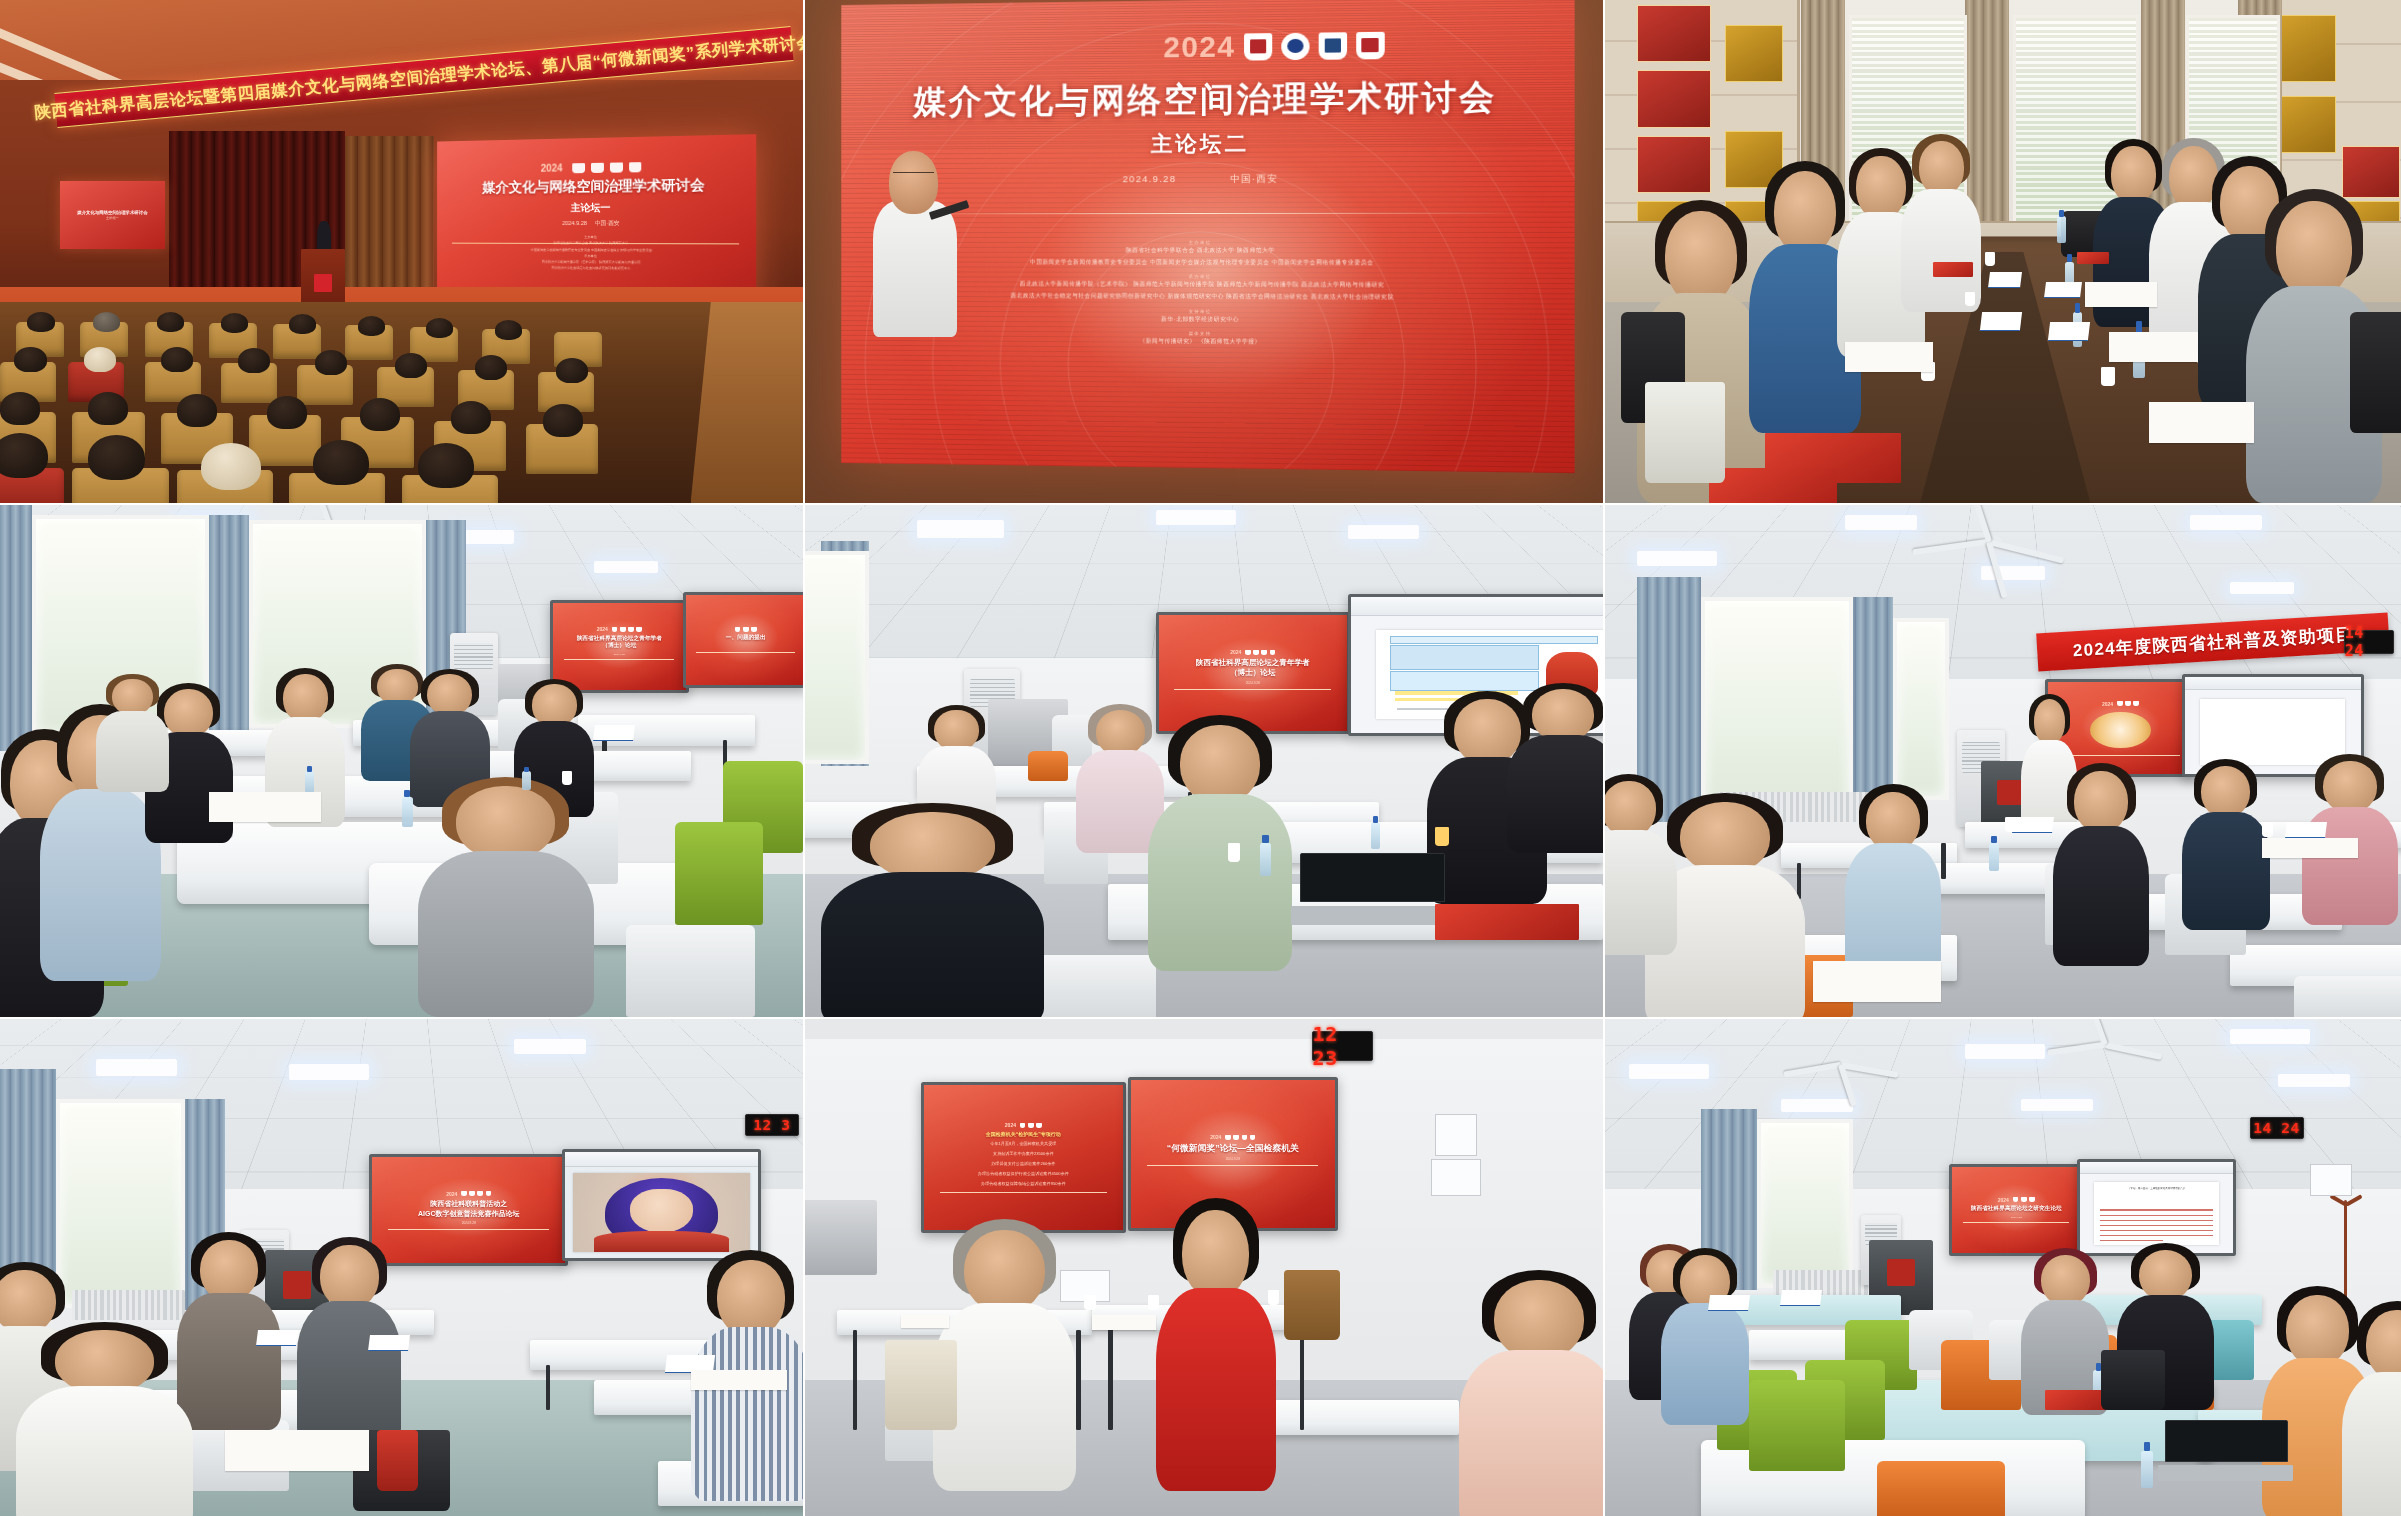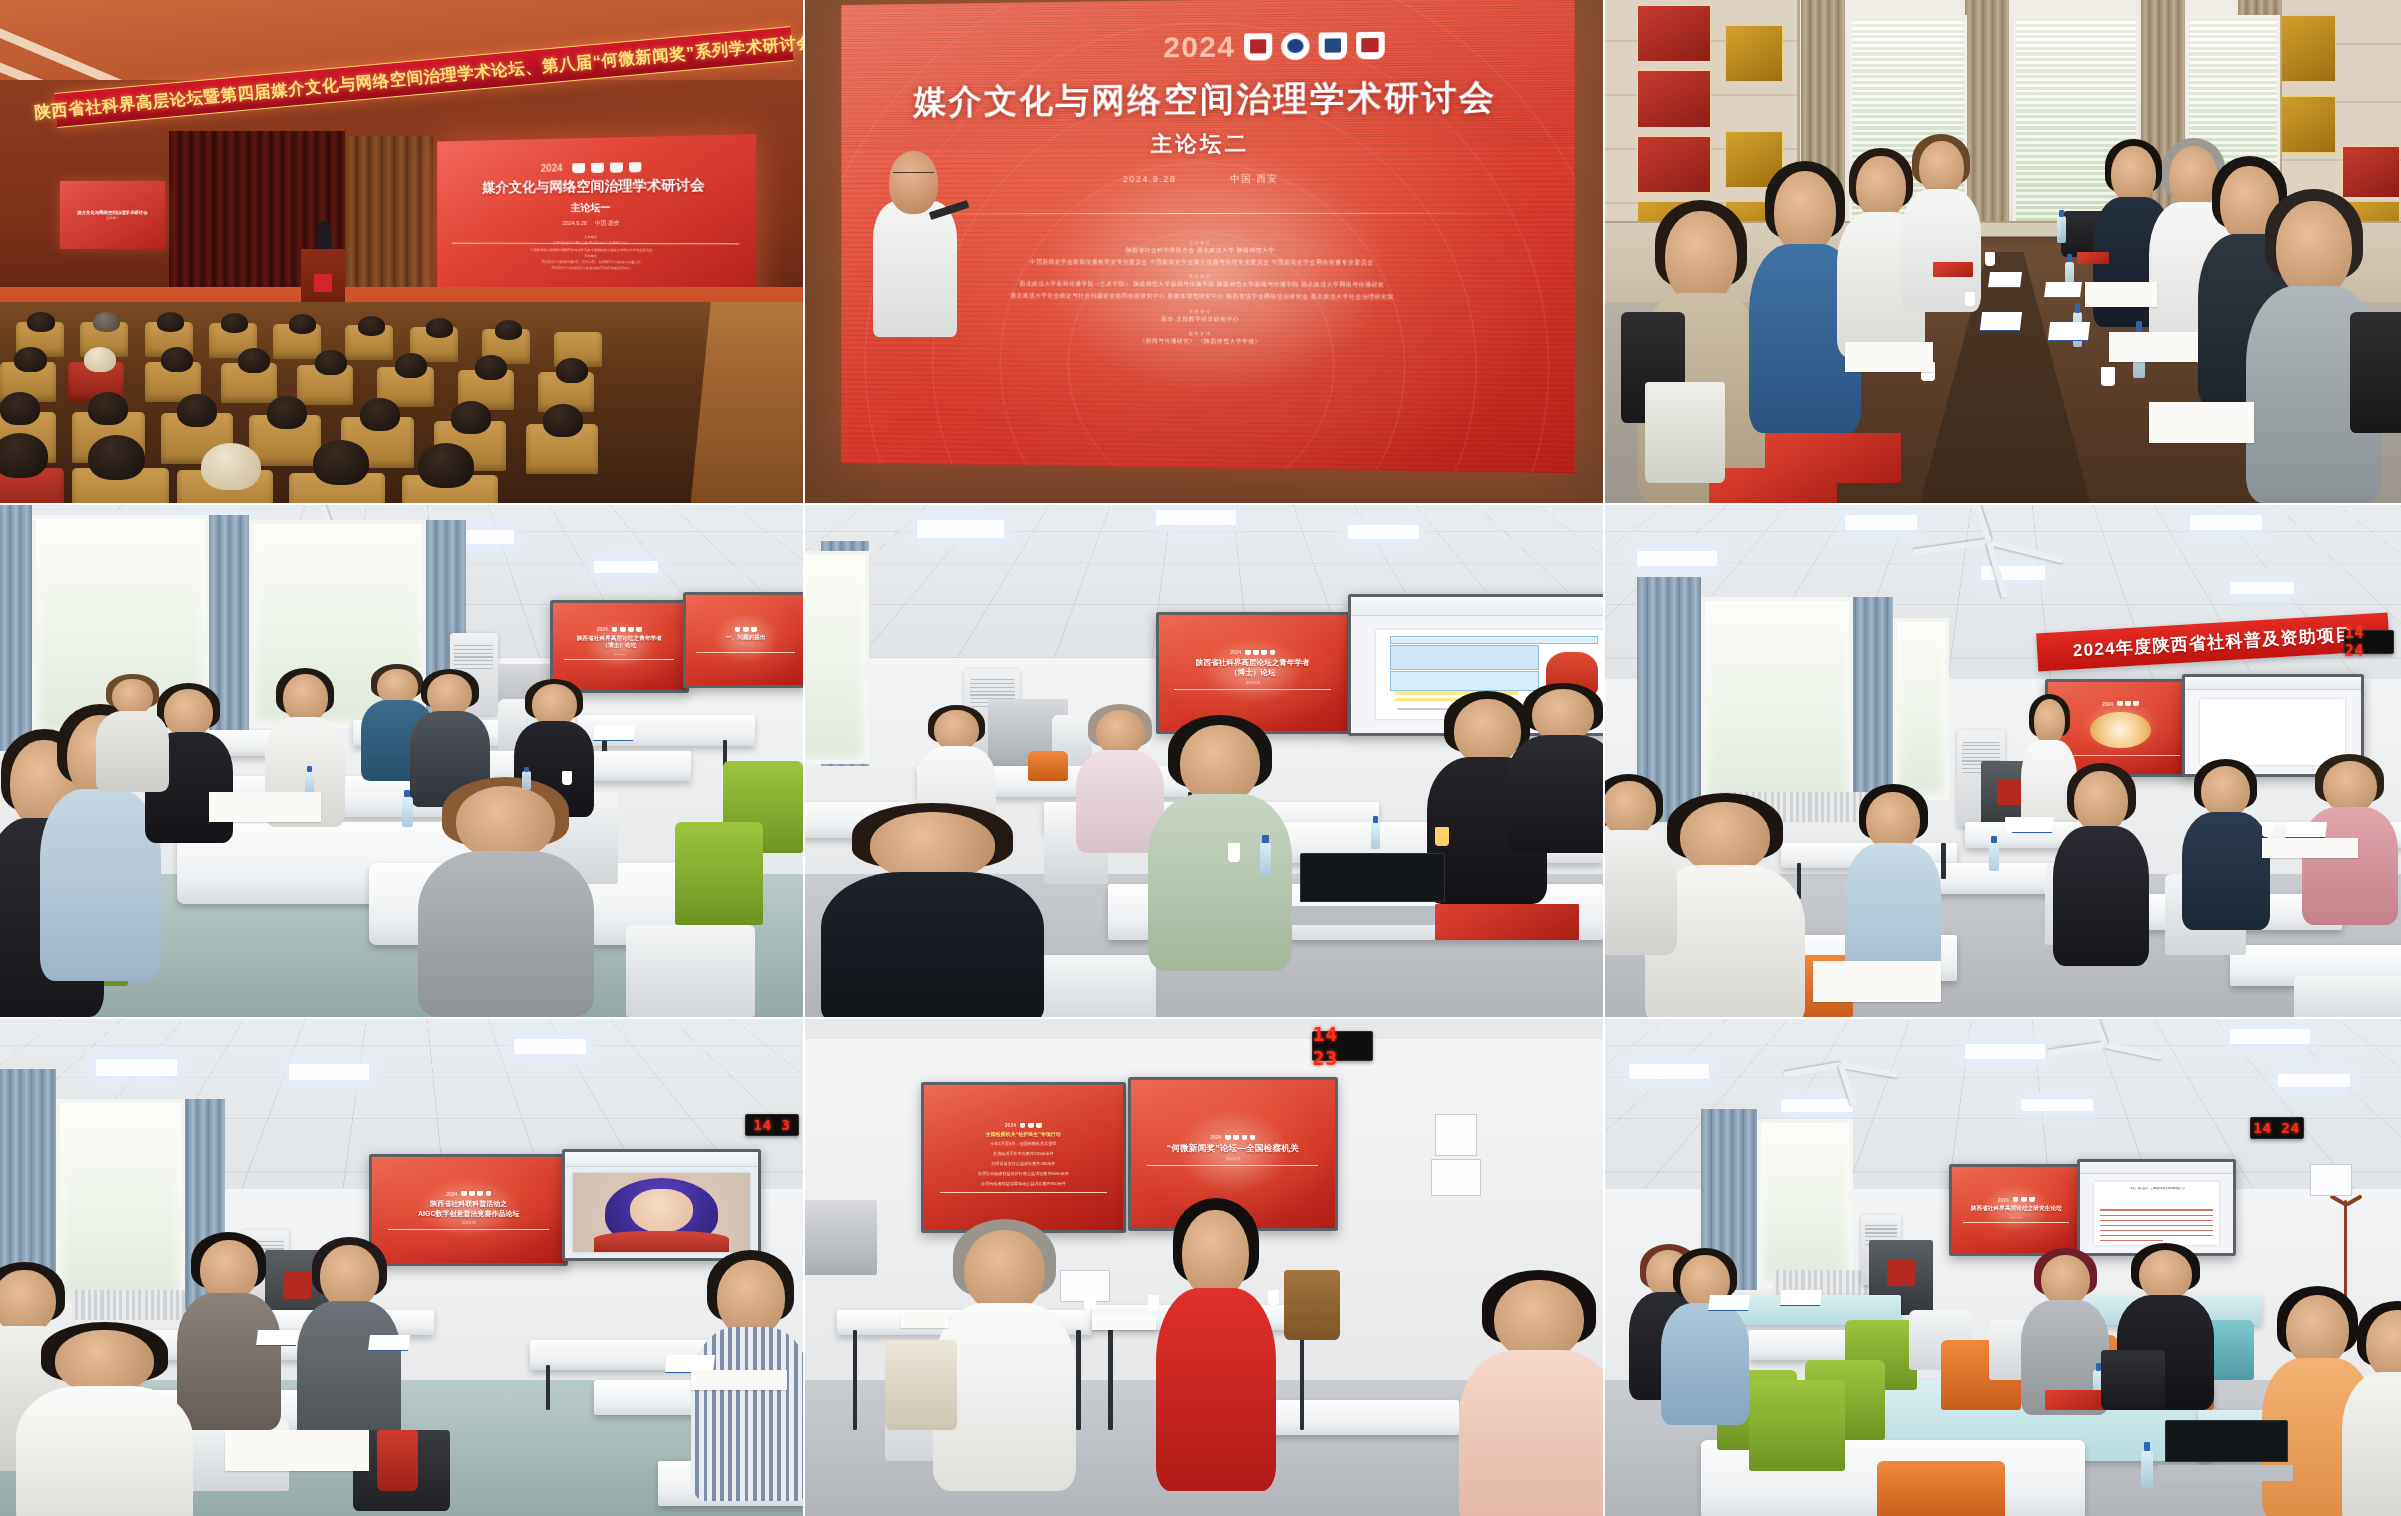--- a/index.html
+++ b/index.html
@@ -1080,21 +1080,21 @@
       <div class="cr-light" style="left:64%;top:4%;width:9%;height:3%"></div>
       <div class="cr-wall" style="top:34%"></div>
       <div class="cr-floor teal"></div>
 
       <div class="cr-curtain" style="left:0%;top:10%;width:7%;height:48%"></div>
       <div class="cr-curtain" style="left:22%;top:16%;width:6%;height:42%"></div>
       <div class="cr-win" style="left:7%;top:16%;width:15%;height:40%"></div>
       <div class="radiator" style="left:9%;top:54%;width:14%;height:6%"></div>
 
       <div class="clock" style="right:0.5%;top:19%;width:6.5%;height:4%">
-        <span style="font-size:14.5px">14 3</span>
+        <span style="font-size:14.5px">12 3</span>
       </div>
 
       <div class="coatrack" style="left:25%;top:44%;width:5%;height:20%">
         <div class="pole"></div>
         <div class="arm" style="left:50%;top:4%;width:40%;transform:rotate(-28deg)"></div>
         <div class="arm" style="left:50%;top:4%;width:40%;transform:rotate(208deg)"></div>
       </div>
       <div class="ac-unit" style="left:30%;top:42%;width:6%;height:16%"></div>
       <div class="podium-sm" style="left:33%;top:46%;width:8%;height:16%"></div>
 
@@ -1177,21 +1177,21 @@
   </div>
 
   <div class="cell">
     <div class="scene">
       <div class="cr"></div>
       <div class="cr-ceiling" style="height:10%;background:#e6e8ea"></div>
       <div class="cr-wall" style="top:4%;height:68%"></div>
       <div class="cr-floor"></div>
 
       <div class="clock" style="left:63.5%;top:2.5%;width:7.5%;height:5.5%">
-        <span style="font-size:20px">14 23</span>
+        <span style="font-size:20px">12 23</span>
       </div>
 
       <div class="tv" style="left:14.5%;top:12.5%;width:25%;height:29%">
         <div class="ppt" style="background:linear-gradient(160deg,#ee6a52,#cf3626 55%,#ab1a14)">
           <div class="lg">
               <span class="yy">2024</span>
               <i></i>
               <i></i>
               <i></i>
             </div>

